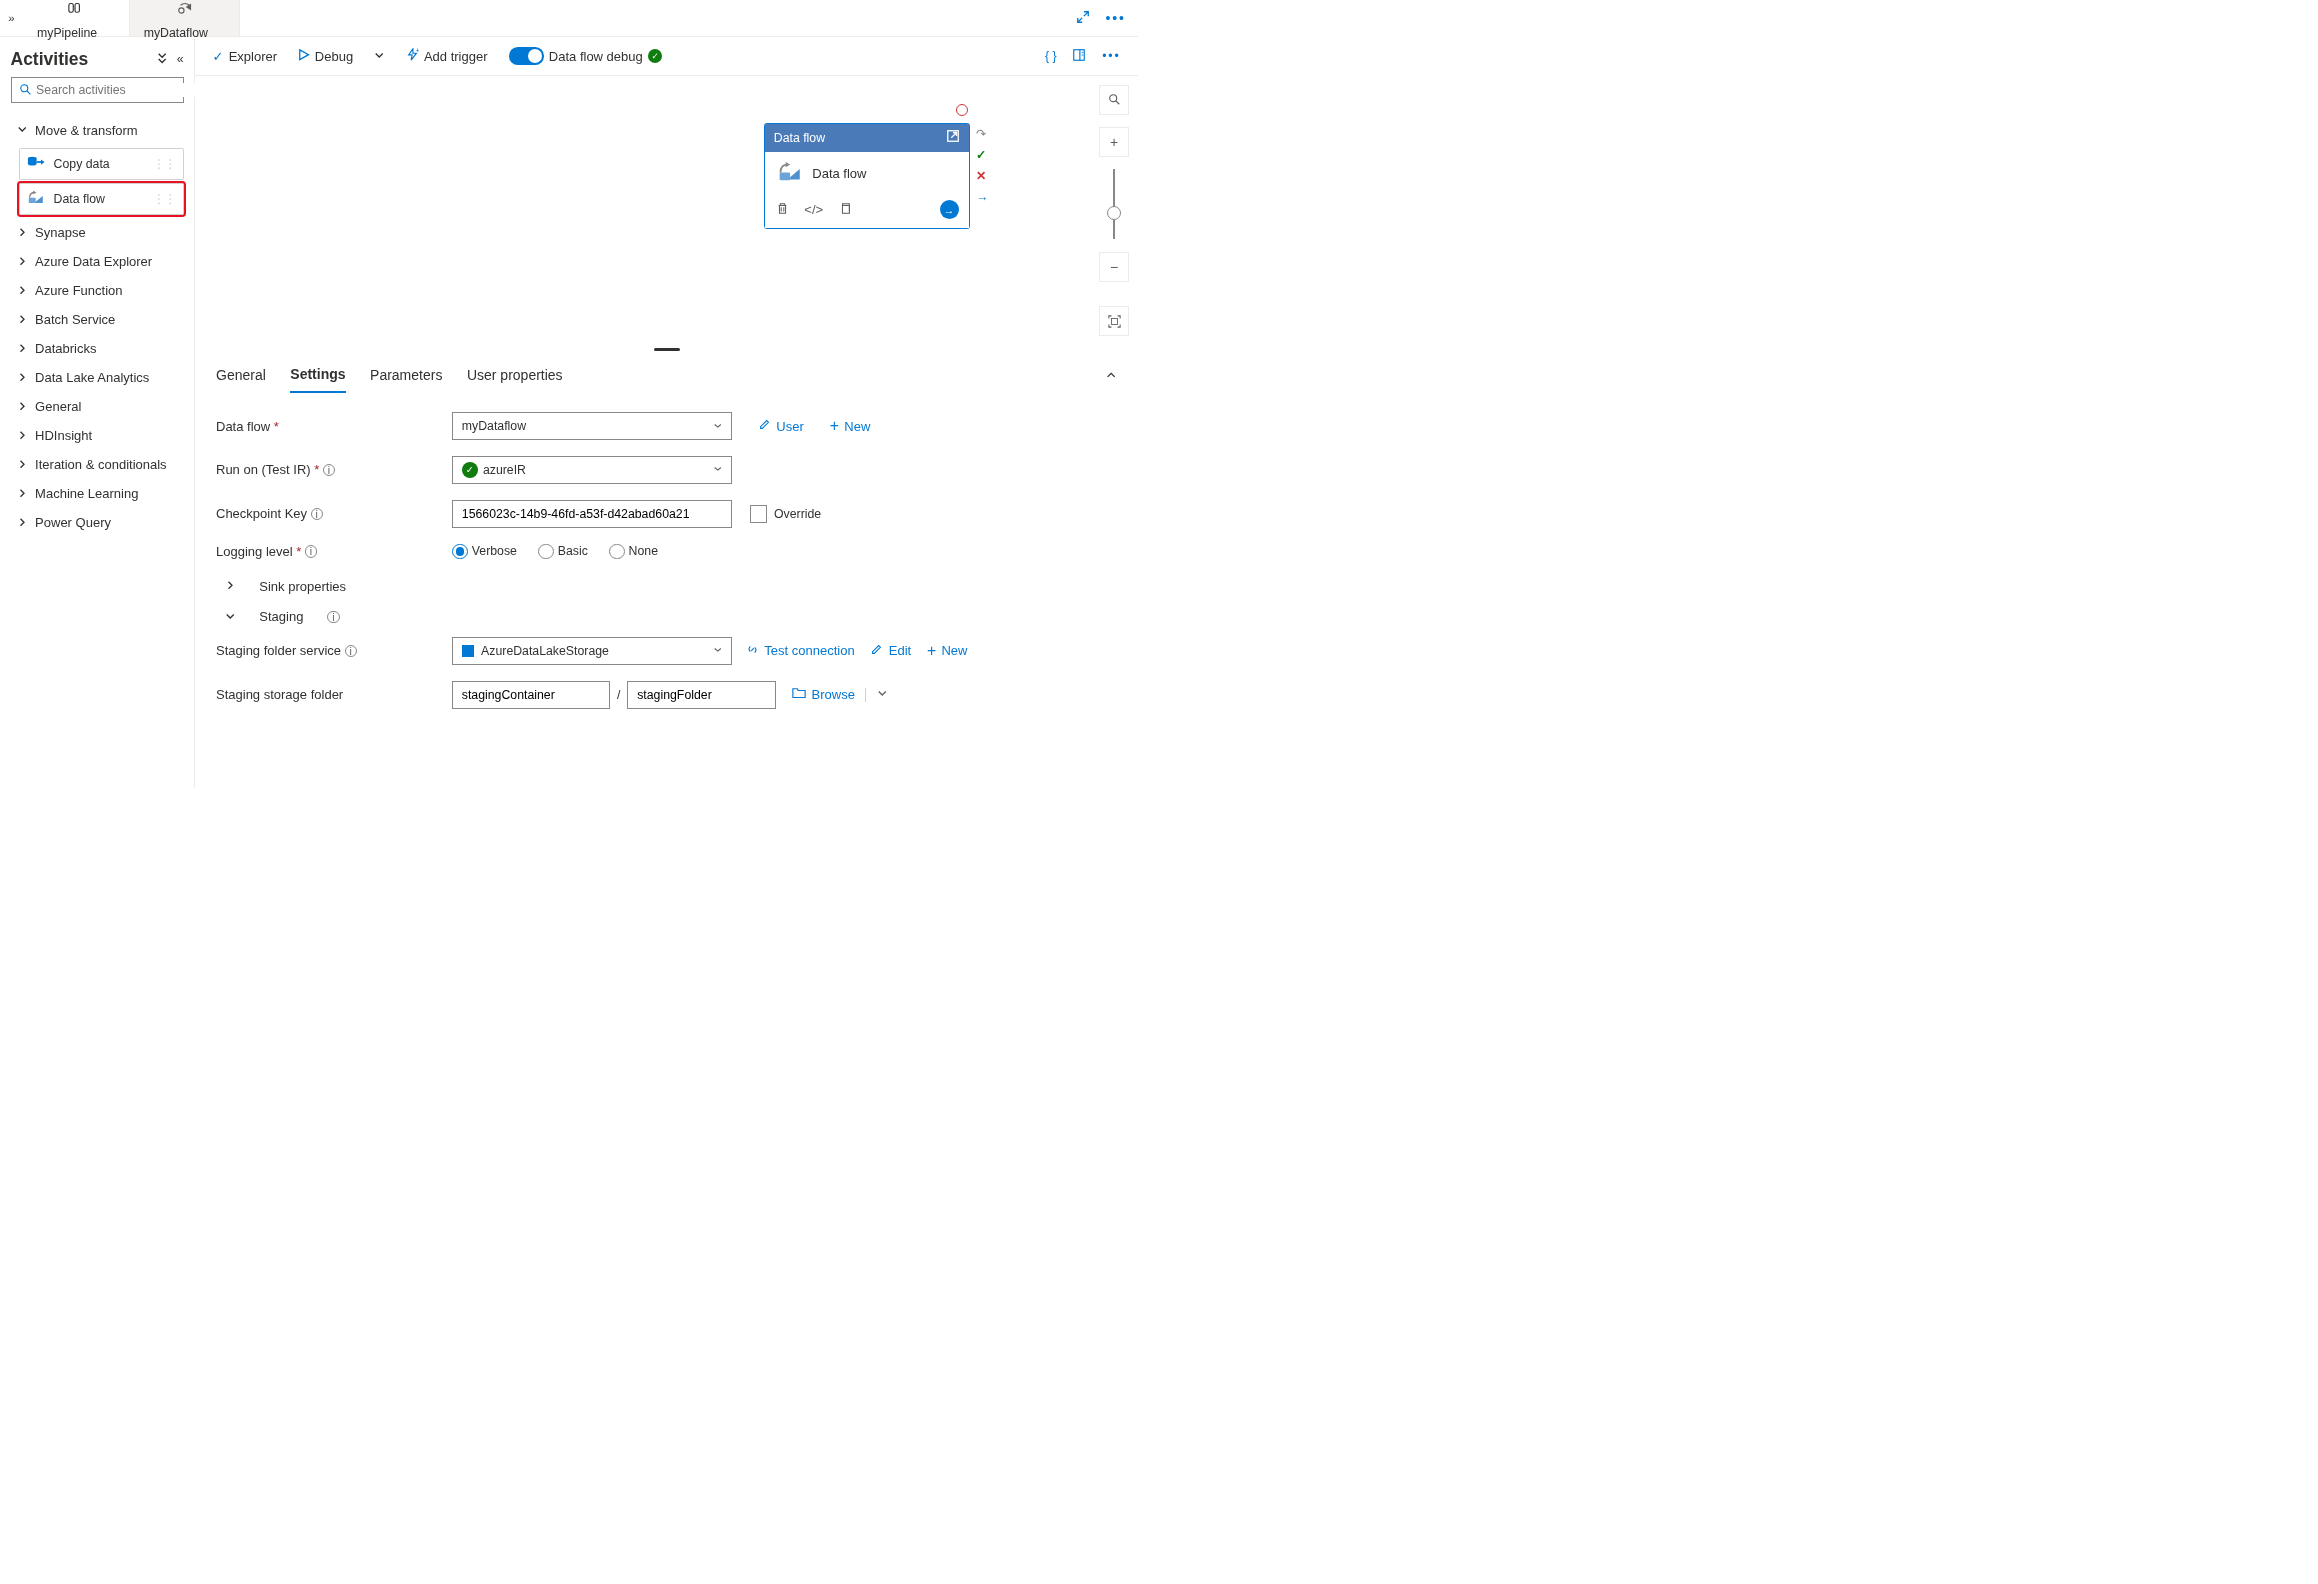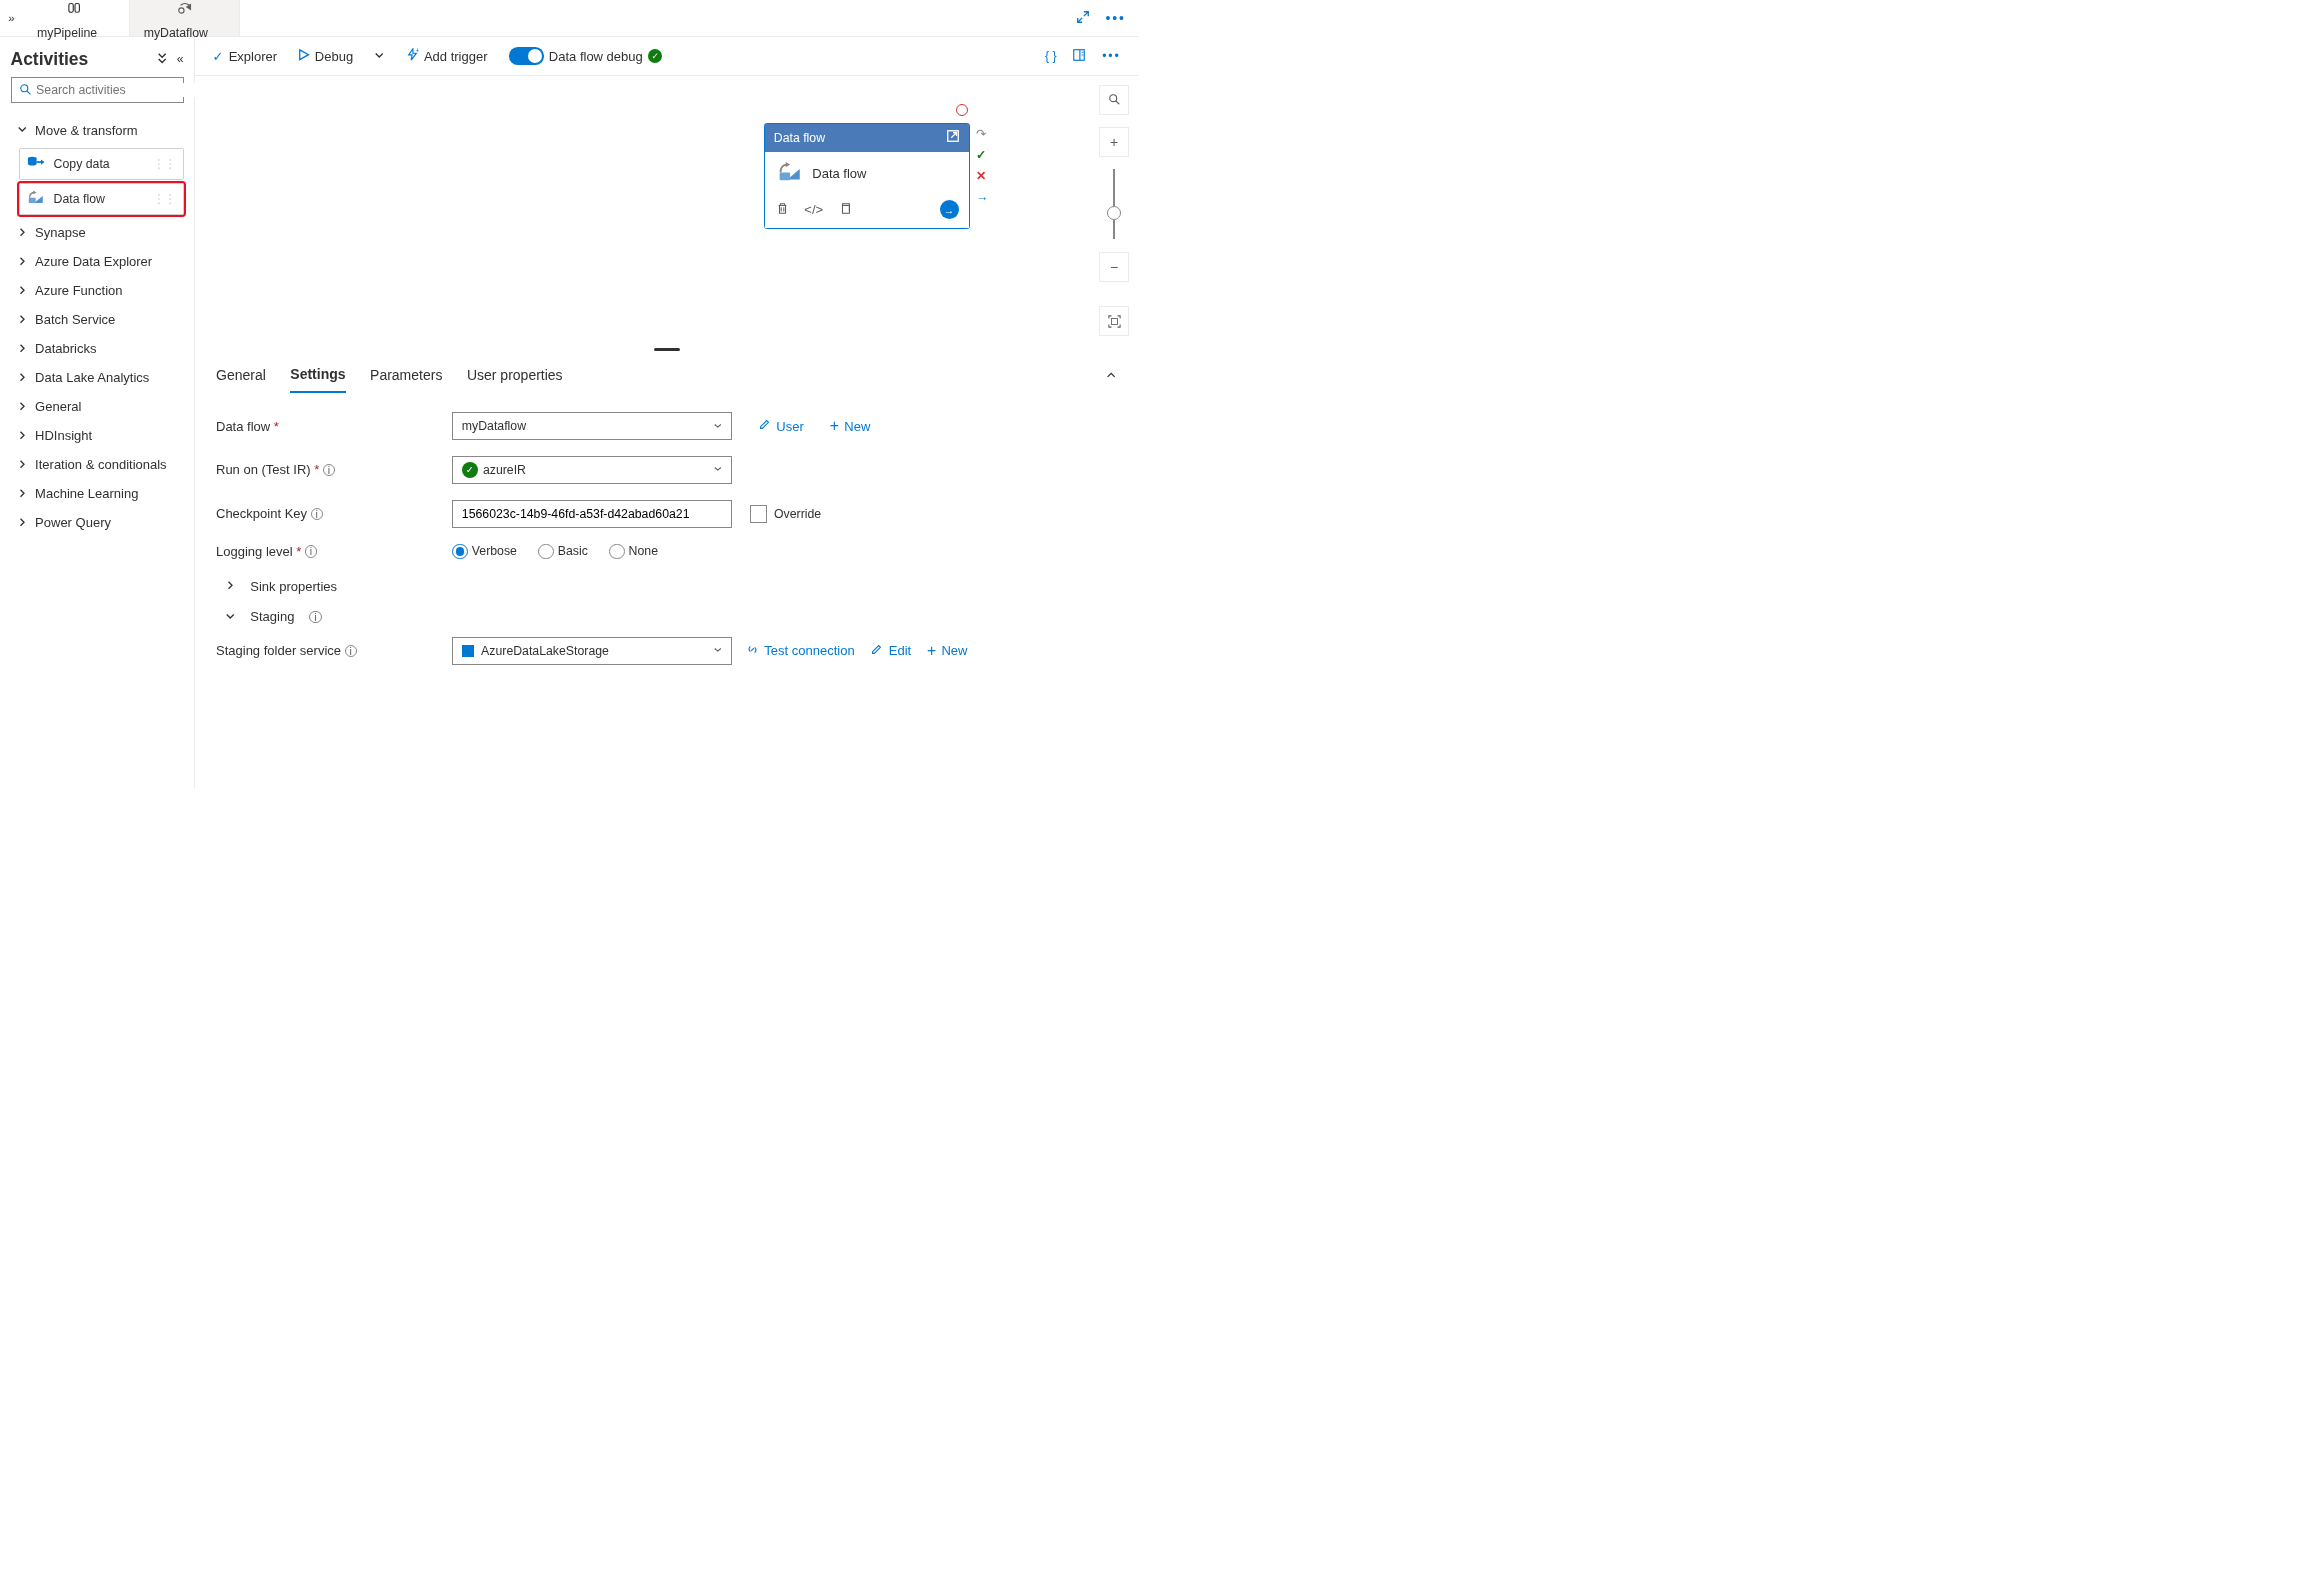--- a/index.html
+++ b/index.html
@@ -238,21 +238,21 @@
   color:#0078d4;cursor:pointer;margin-left:26px;font-size:13px;
 }
 .checkbox {
   width:17.5px;height:17.5px;border:0.9px solid #8a8886;margin-right:7px;
 }
 .radio-row { display:flex;gap:21px;align-items:center; }
 .radio { display:flex;align-items:center;gap:4px;cursor:pointer; }
 .radio .circ { width:15.8px;height:15.8px;border:0.9px solid #8a8886;border-radius:50%;display:flex;align-items:center;justify-content:center; }
 .radio .circ.sel { border-color:#0078d4; }
 .radio .circ.sel .dot { width:8.8px;height:8.8px;background:#0078d4;border-radius:50%; }
-.subheader { display:flex;align-items:center;gap:15px;padding:3.5px 0 12.3px 8.8px;font-size:13px;cursor:pointer; }
+.subheader { display:flex;align-items:center;gap:24px;padding:3.5px 0 12.3px 8.8px;font-size:13px;cursor:pointer; }
 .svg-ic { display:inline-block;vertical-align:middle; }
 .small-input { width:158px;height:28px;border:0.9px solid #8a8886;padding:0 8.8px;font-size:12.3px;outline:none; }
 .sep-slash { margin:0 7px; }
 .green-check { width:15.8px;height:15.8px;background:#107c10;border-radius:50%;color:#fff;display:flex;align-items:center;justify-content:center;font-size:9.6px;margin-right:5.3px; }
 .storage-icon { width:12.3px;height:12.3px;background:#0078d4;margin-right:7px; }
 </style>
 </head>
 <body>
 
 <div class="tab-bar">
@@ -664,16 +664,35 @@
                 <path d="M3 12 L3 10 L10 3 L12 5 L5 12 Z" stroke="#0078d4" fill="none" stroke-width="1.3"></path>
               </svg></span>
           <span>Edit</span>
         </div>
         <div class="action-link" style="margin-left:15.8px">
           <span style="font-size:15.8px">+</span>
           <span>New</span>
         </div>
       </div>
 
+      <div class="form-row">
+        <div class="form-label">
+          <span>Staging storage folder</span>
+        </div>
+        <input class="small-input" value="stagingContainer" style="">
+        <span class="sep-slash">/</span>
+        <input class="small-input" style="width: 149px;" value="stagingFolder">
+        <div class="action-link" style="margin-left:15.8px">
+          <span><svg width="14" height="12.3" viewBox="0 0 16 14">
+                <path d="M1 3 L1 12 L15 12 L15 4 L7 4 L6 2 L1 2 Z" stroke="#0078d4" fill="none" stroke-width="1.3"></path>
+              </svg></span>
+          <span>Browse</span>
+        </div>
+        <span style="margin-left:10.5px;color:#605e5c;border-left:0.9px solid #d2d0ce;padding-left:10.5px;cursor:pointer">
+          <svg width="10.5" height="10.5" viewBox="0 0 12 12">
+              <path d="M2 4 L6 8 L10 4" stroke="#605e5c" stroke-width="1.5" fill="none"></path>
+            </svg>
+        </span>
+      </div>
     </div>
   </div>
 </div>
 
 
 </body></html>

